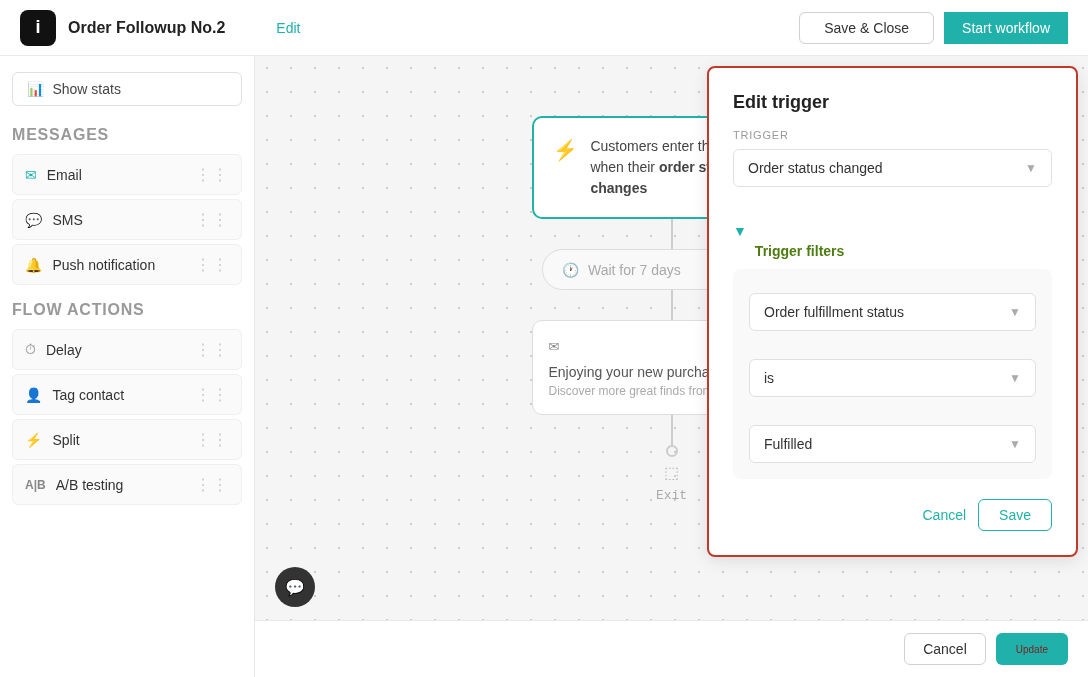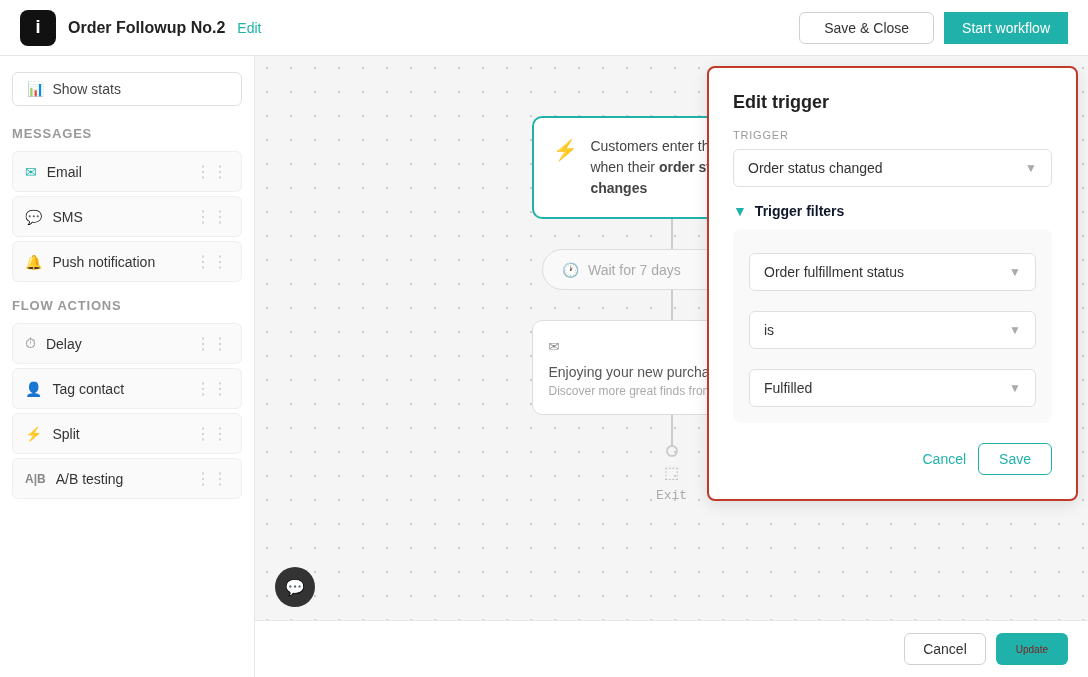--- a/index.html
+++ b/index.html
@@ -10,21 +10,21 @@
       display: flex; align-items: center; justify-content: space-between;
       background: #fff; padding: 0 20px; height: 56px;
       border-bottom: 1px solid #e8e8e8; z-index: 10; position: relative;
     }
     .header-left { display: flex; align-items: center; gap: 12px; }
     .logo {
       width: 36px; height: 36px; background: #111; border-radius: 8px;
       display: flex; align-items: center; justify-content: center; color: #fff; font-size: 18px; font-weight: bold;
     }
     .app-title { font-size: 16px; font-weight: 600; color: #222; }
-    .edit-link { color: #20b2aa; font-size: 14px; cursor: pointer; }
+    .edit-link { color: #20b2aa; font-size: 14px; cursor: pointer; margin-left: 39px; }
     .header-right { display: flex; gap: 10px; align-items: center; }
     .btn-secondary {
       border: 1px solid #d0d0d0; background: #fff; padding: 7px 24px;
       border-radius: 6px; font-size: 14px; cursor: pointer; color: #333;
     }
     .btn-primary {
       background: #20b2aa; color: #fff; border: none; padding: 8px 18px;
       border-radius: 0; font-size: 14px; cursor: pointer; font-weight: 500;
     }
 
@@ -34,21 +34,21 @@
     
     .sidebar {
       width: 255px; background: #fff; border-right: 1px solid #e8e8e8;
       padding: 16px 12px; overflow-y: auto; flex-shrink: 0;
     }
     .show-stats-btn {
       display: flex; align-items: center; gap: 8px;
       border: 1px solid #e0e0e0; border-radius: 6px; padding: 8px 14px;
       background: #fff; cursor: pointer; font-size: 14px; color: #444; width: 100%; margin-bottom: 20px;
     }
-    .section-label { font-size: 13px; font-weight: 600; color: #999; letter-spacing: 0.8px; margin-bottom: 10px; margin-top: 4px; }
+    .section-label { font-size: 16px; font-weight: 600; color: #999; letter-spacing: 0.8px; margin-bottom: 10px; margin-top: 4px; }
     .sidebar-item {
       display: flex; align-items: center; justify-content: space-between;
       padding: 10px 12px; border-radius: 6px; cursor: pointer; margin-bottom: 4px;
       border: 1px solid #efefef; background: #fafafa;
     }
     .sidebar-item-left { display: flex; align-items: center; gap: 10px; font-size: 14px; color: #333; }
     .drag-icon { color: #ccc; font-size: 14px; }
     .icon-mail { color: #20b2aa; }
     .icon-sms { color: #20b2aa; }
     .icon-push { color: #20b2aa; }
@@ -112,23 +112,23 @@
     .field-label { font-size: 11px; font-weight: 400; color: #999; letter-spacing: 0.8px; margin-bottom: 8px; }
     .select-box {
       width: 100%; border: 1px solid #e0e0e0; border-radius: 6px;
       padding: 10px 14px; font-size: 14px; color: #333; background: #fff;
       display: flex; align-items: center; justify-content: space-between; cursor: pointer; margin-top: 8px;
     }
     .select-box .chevron { color: #aaa; font-size: 12px; }
 
     .filter-header { display: flex; align-items: center; gap: 8px; }
     .filter-toggle { color: #20b2aa; font-size: 14px; }
-    .filter-title { font-size: 14px; font-weight: 600; color: #0f172a; }
-
-    .filter-box { background: #f9f9f9; border-radius: 8px; padding: 16px; display: flex; flex-direction: column; gap: 12px; }
+    .filter-title { font-size: 14px; font-weight: 600; color: #4d7c0f; margin-top: 40px; }
+
+    .filter-box { background: #f9f9f9; border-radius: 8px; padding: 16px; display: flex; flex-direction: column; gap: 20px; }
 
     .panel-actions { display: flex; align-items: center; justify-content: flex-end; gap: 12px; margin-top: 4px; }
     .btn-cancel-link { background: none; border: none; color: #20b2aa; font-size: 14px; cursor: pointer; }
     .btn-save { border: 1px solid #20b2aa; color: #20b2aa; background: #fff; padding: 7px 20px; border-radius: 6px; font-size: 14px; cursor: pointer; }
 
     
     .bottom-bar {
       position: absolute; bottom: 0; left: 0; right: 0; background: #fff;
       border-top: 1px solid #e8e8e8; padding: 12px 20px;
       display: flex; justify-content: flex-end; gap: 10px;

